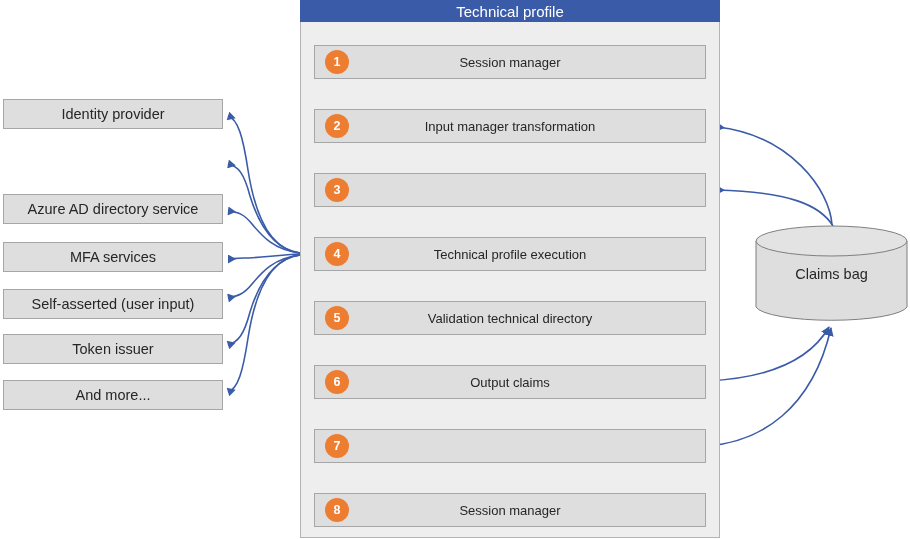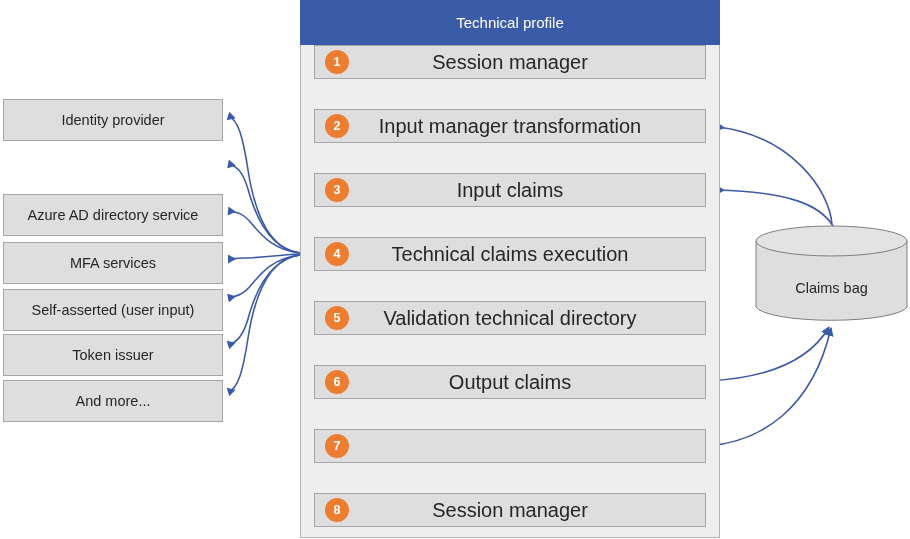--- a/index.html
+++ b/index.html
@@ -31,21 +31,21 @@
     height: 539px;
     pointer-events: none;
     z-index: 1;
   }
 
   
   .src-box {
     position: absolute;
     left: 3px;
     width: 220px;
-    height: 42px;
+    height: 30px;
     background: #dedede;
     border: 1px solid #a6a6a6;
     box-sizing: border-box;
     display: flex;
     align-items: center;
     justify-content: center;
     font-size: 14.5px;
     color: #262626;
     z-index: 3;
   }
@@ -61,21 +61,21 @@
     border: 1px solid #b3b3b3;
     border-top: none;
     background: #eeeeee;
     z-index: 2;
   }
   #panel-header {
     position: absolute;
     left: 300px;
     top: 0;
     width: 420px;
-    height: 45px;
+    height: 22px;
     background: #3a5ba8;
     color: #ffffff;
     display: flex;
     align-items: center;
     justify-content: center;
     font-size: 15px;
     z-index: 4;
     box-sizing: border-box;
   }
 
@@ -103,37 +103,37 @@
     color: #ffffff;
     display: flex;
     align-items: center;
     justify-content: center;
     font-size: 12.5px;
     font-weight: bold;
   }
   .step-label {
     width: 100%;
     text-align: center;
-    font-size: 20px;
+    font-size: 13px;
     color: #262626;
   }
 
   
   #cylinder {
     position: absolute;
     left: 755px;
     top: 225px;
     width: 153px;
     height: 98px;
     z-index: 3;
   }
   #cyl-label {
     position: absolute;
     left: 755px;
-    top: 239px;
+    top: 225px;
     width: 153px;
     height: 98px;
     display: flex;
     align-items: center;
     justify-content: center;
     font-size: 14.5px;
     color: #262626;
     z-index: 4;
     pointer-events: none;
   }
@@ -190,25 +190,24 @@
   <div class="step-box" style="top:45px">
     <span class="step-num">1</span>
     <span class="step-label">Session manager</span>
   </div>
   <div class="step-box" style="top:109px">
     <span class="step-num">2</span>
     <span class="step-label">Input manager transformation</span>
   </div>
   <div class="step-box" style="top:173px">
     <span class="step-num">3</span>
-    <span class="step-label">Input claims</span>
   </div>
   <div class="step-box" style="top:237px">
     <span class="step-num">4</span>
-    <span class="step-label">Technical claims execution</span>
+    <span class="step-label">Technical profile execution</span>
   </div>
   <div class="step-box" style="top:301px">
     <span class="step-num">5</span>
     <span class="step-label">Validation technical directory</span>
   </div>
   <div class="step-box" style="top:365px">
     <span class="step-num">6</span>
     <span class="step-label">Output claims</span>
   </div>
   <div class="step-box" style="top:429px">

